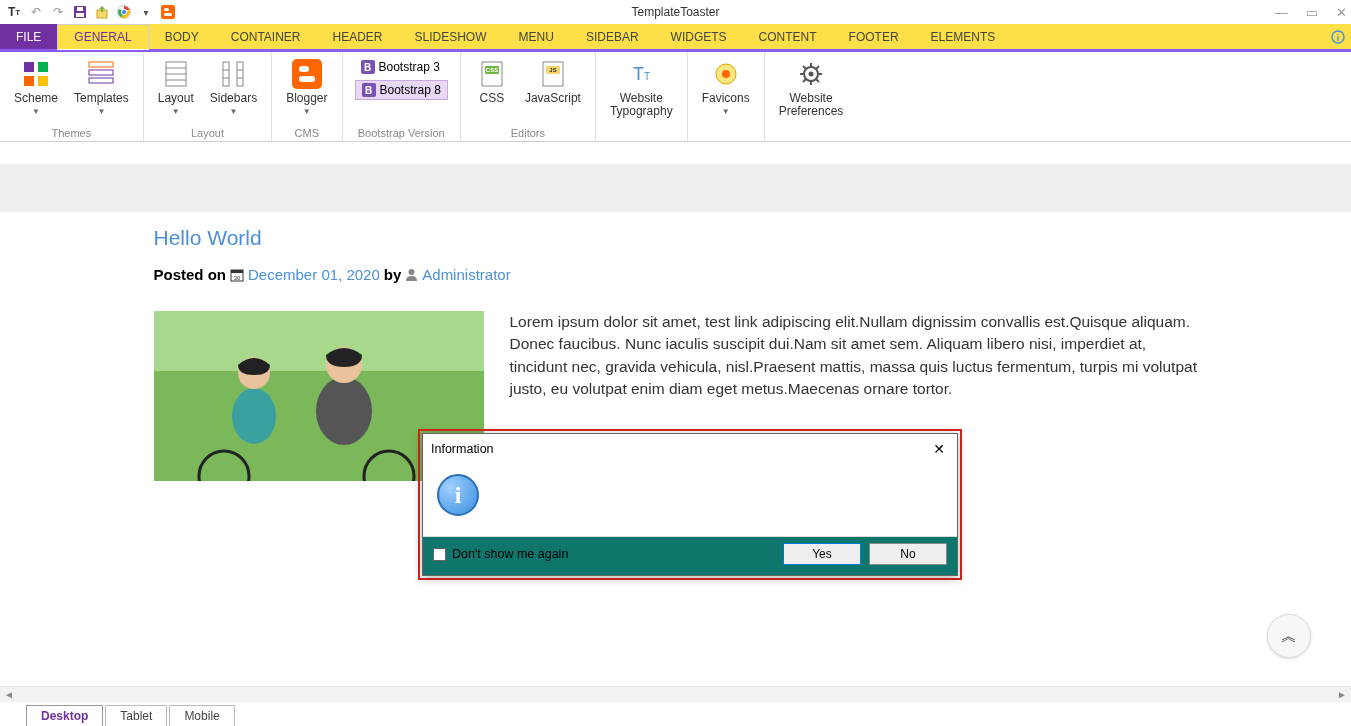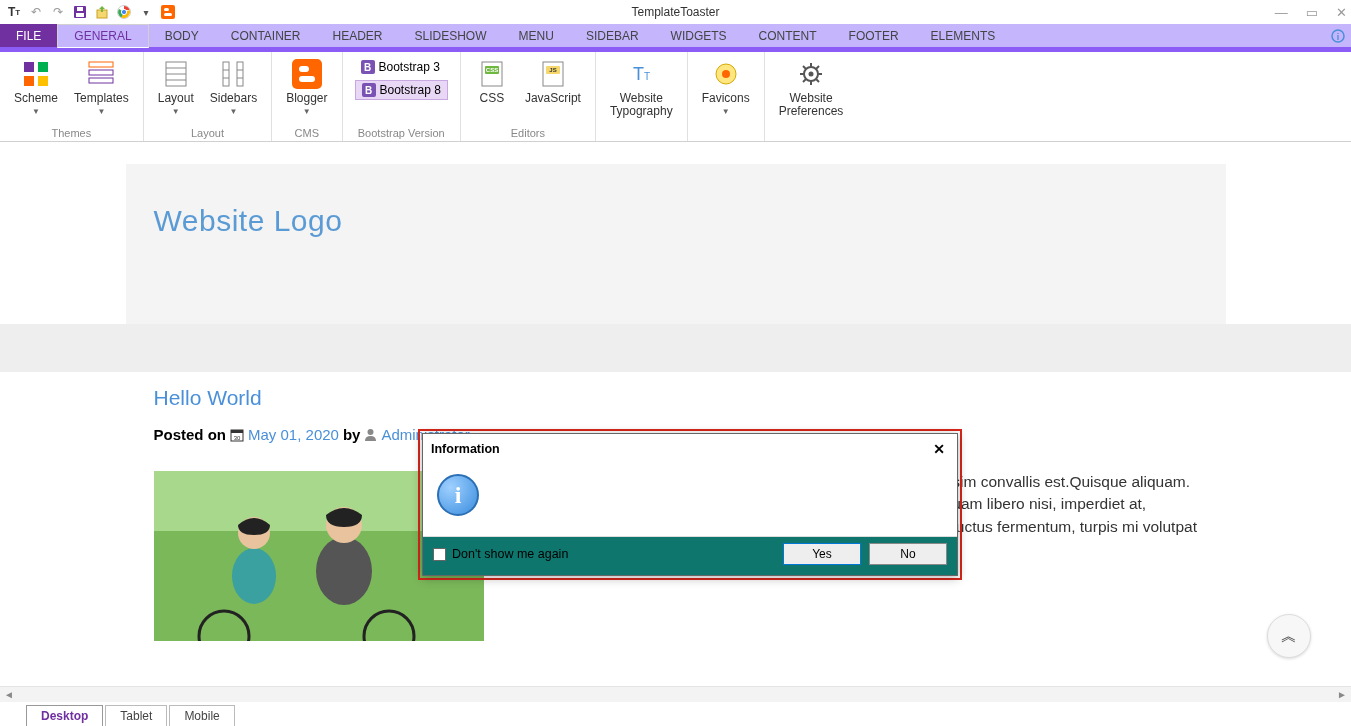--- a/index.html
+++ b/index.html
@@ -7,21 +7,21 @@
 
 
 .title-bar { height: 24px; display: flex; align-items: center; background: #fff; position: relative; }
 .qat { display: flex; align-items: center; gap: 6px; padding-left: 6px; }
 .qat-icon { width: 16px; height: 16px; display: flex; align-items: center; justify-content: center; font-size: 12px; color: #333; }
 .title-text { position: absolute; left: 50%; transform: translateX(-50%); font-size: 12px; color: #333; }
 .win-controls { position: absolute; right: 4px; display: flex; gap: 18px; color: #999; }
 .win-controls span { font-size: 13px; cursor: default; }
 
 
-.ribbon-tabs { height: 28px; display: flex; align-items: stretch; border-bottom: 5px solid #8b5cf6; background: #c4b5fd; }
+.ribbon-tabs { height: 28px; display: flex; align-items: stretch; border-bottom: 3px solid #8b5cf6; background: #fde047; }
 .ribbon-tab { padding: 0 16px; font-size: 12px; display: flex; align-items: center; color: #444; cursor: default; }
 .ribbon-tab.file { background: #7030a0; color: #fff; font-weight: 500; }
 .ribbon-tab.active { border: 1px solid #d0d0d0; border-bottom: 1px solid #fff; margin-bottom: -1px; color: #7030a0; }
 .ribbon-help { margin-left: auto; padding-right: 6px; display: flex; align-items: center; }
 
 
 .ribbon-body { height: 90px; display: flex; background: #fff; border-bottom: 1px solid #d0d0d0; }
 .ribbon-group { display: flex; flex-direction: column; border-right: 1px solid #e0e0e0; padding: 2px 6px 0 6px; }
 .ribbon-group-items { flex: 1; display: flex; align-items: flex-start; }
 .ribbon-group-label { font-size: 11px; color: #888; text-align: center; padding-bottom: 2px; }
@@ -60,21 +60,21 @@
 
 
 .view-tabs { height: 24px; display: flex; align-items: flex-end; padding-left: 26px; background: #fff; gap: 0; border-top:0; }
 .view-tab { font-size: 12px; padding: 3px 14px; border: 1px solid #bbb; border-bottom: none; margin-right: 2px; background: #fff; color: #444; cursor: default; }
 .view-tab.active { color: #7030a0; font-weight: 600; border-color: #999; }
 
 
 .dialog-overlay { position: absolute; left: 418px; top: 287px; }
 .dialog-border { border: 2px solid #d9261a; padding: 2px; }
 .dialog { width: 536px; background: #fff; border: 1px solid #666; box-shadow: 0 2px 10px rgba(0,0,0,0.3); }
-.dialog-title { height: 30px; display: flex; align-items: center; justify-content: space-between; padding: 0 8px; font-size: 12.5px; font-weight: bold; }
+.dialog-title { height: 30px; display: flex; align-items: center; justify-content: space-between; padding: 0 8px; font-size: 12.5px; }
 .dialog-close { font-size: 14px; cursor: default; padding: 0 4px; }
 .dialog-body { display: flex; padding: 10px 14px 20px 14px; gap: 14px; font-size: 12.5px; color: #333;}
 .dialog-icon { width: 42px; height: 42px; border-radius: 50%; background: radial-gradient(circle at 30% 30%, #9fd0ff, #3a8dde); display:flex; align-items:center; justify-content:center; color:#fff; font-weight:bold; font-size:24px; font-family:Georgia,serif; border:2px solid #2b6fb5; flex:0 0 42px;}
 .dialog-footer { display: flex; align-items: center; padding: 6px 10px 10px 10px; border-top: 1px solid #ddd; background: #0f766e; }
 .dialog-check { display: flex; align-items: center; gap: 6px; font-size: 12.5px; }
 .dialog-check .cb { width: 13px; height: 13px; border: 1px solid #666; background: #fff; }
 .dialog-buttons { margin-left: auto; display: flex; gap: 8px; }
 .dbtn { width: 78px; height: 22px; border: 1px solid #888; background: #eee; font-size: 12px; display: flex; align-items: center; justify-content: center; cursor: default; }
 .dbtn.focus { border: 1px dotted #000; outline: 1px solid #0078d7; outline-offset: -1px; margin-left: 20px; }
 
@@ -326,39 +326,34 @@
         <div class="lbl">Website</div>
         <div class="lbl">Preferences</div>
       </div>
     </div>
     <div class="ribbon-group-label">&nbsp;</div>
   </div>
 </div>
 
 <div class="canvas-wrap">
   <div class="canvas-inner">
-    <div class="site">
-      <div class="site-header">
-        <div class="site-logo">Website Logo</div>
-      </div>
-    </div>
     <div style="background:#eeeeee;height:48px;"></div>
     <div class="site">
       <div class="post">
         <div class="post-title">Hello World</div>
         <div class="post-meta">
           <span class="bold">Posted on</span>
           <span>
               <svg width="14" height="14">
                 <rect x="1" y="2" width="12" height="11" fill="#fff" stroke="#333"></rect>
                 <rect x="1" y="2" width="12" height="3" fill="#333"></rect>
                 <text x="7" y="12" font-size="6" text-anchor="middle" fill="#333">30</text>
               </svg>
             </span>
-          <a>May 01, 2020</a>
+          <a>December 01, 2020</a>
           <span class="bold">by</span>
           <span>
               <svg width="13" height="13">
                 <circle cx="6.5" cy="4" r="3" fill="#888"></circle>
                 <path d="M1 13 Q1 8 6.5 8 Q12 8 12 13 Z" fill="#888"></path>
               </svg>
             </span>
           <a>Administrator</a>
         </div>
         <div class="post-body">

